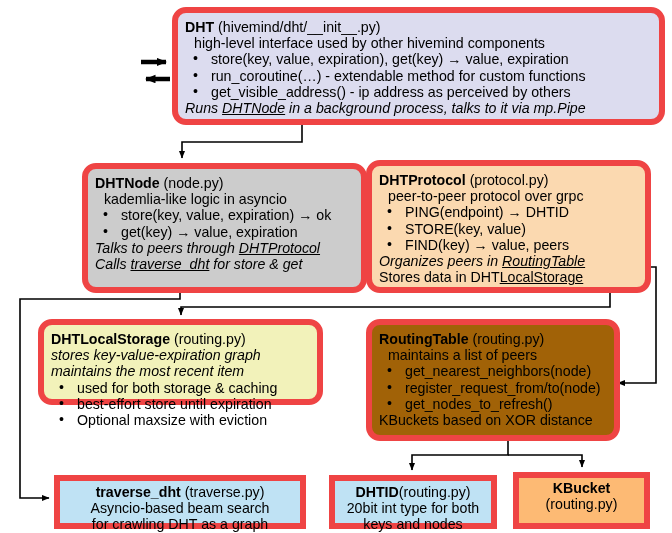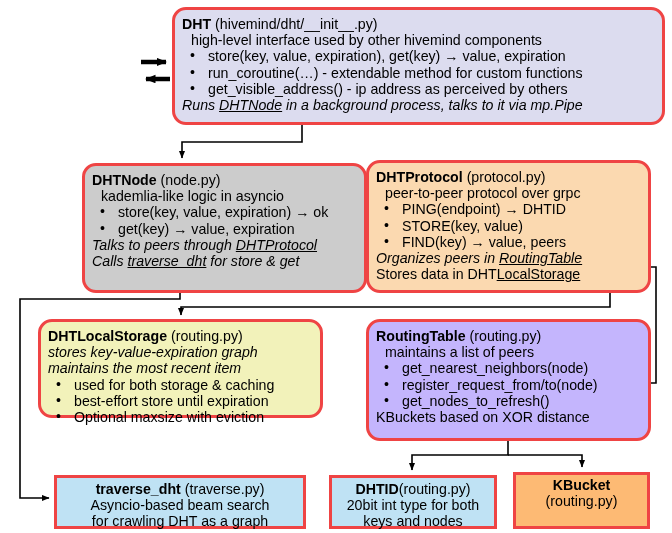--- a/index.html
+++ b/index.html
@@ -20,21 +20,21 @@
     height: 533px;
   }
   svg.edges {
     position: absolute;
     left: 0; top: 0;
     width: 672px; height: 533px;
     pointer-events: none;
   }
   .node {
     position: absolute;
-    border: 3px solid #ef4444;
+    border: 6px solid #ef4444;
     line-height: 1.14;
     color: #000000;
   }
   .rounded { border-radius: 14px; }
   .dashed {
     border-style: dashed;
     border-width: 3px;
     border-radius: 14px;
   }
   .title { font-weight: bold; }
@@ -78,28 +78,28 @@
     padding: 6px 7px 4px 7px;
     margin-left: 44px;
   }
   #n-dhtprotocol {
     left: 366px; top: 160px; width: 285px; height: 133px;
     background: #fbd9b0;
     font-size: 14.2px;
     padding: 6px 7px 4px 7px;
   }
   #n-localstorage {
-    left: 38px; top: 319px; width: 285px; height: 99px;
+    left: 38px; top: 319px; width: 285px; height: 86px;
     background: #f2f2ba;
     font-size: 14.2px;
     padding: 6px 7px 4px 7px;
   }
   #n-routingtable {
-    left: 366px; top: 319px; width: 285px; height: 122px;
-    background: #c4b5fd;
+    left: 366px; top: 319px; width: 254px; height: 122px;
+    background: #a16207;
     font-size: 14.2px;
     padding: 6px 7px 8px 7px;
   }
   #n-traverse {
     left: 54px; top: 475px; width: 252px; height: 54px;
     background: #bfe2f4;
     font-size: 14.2px;
     text-align: center;
     padding: 3px 4px;
   }

